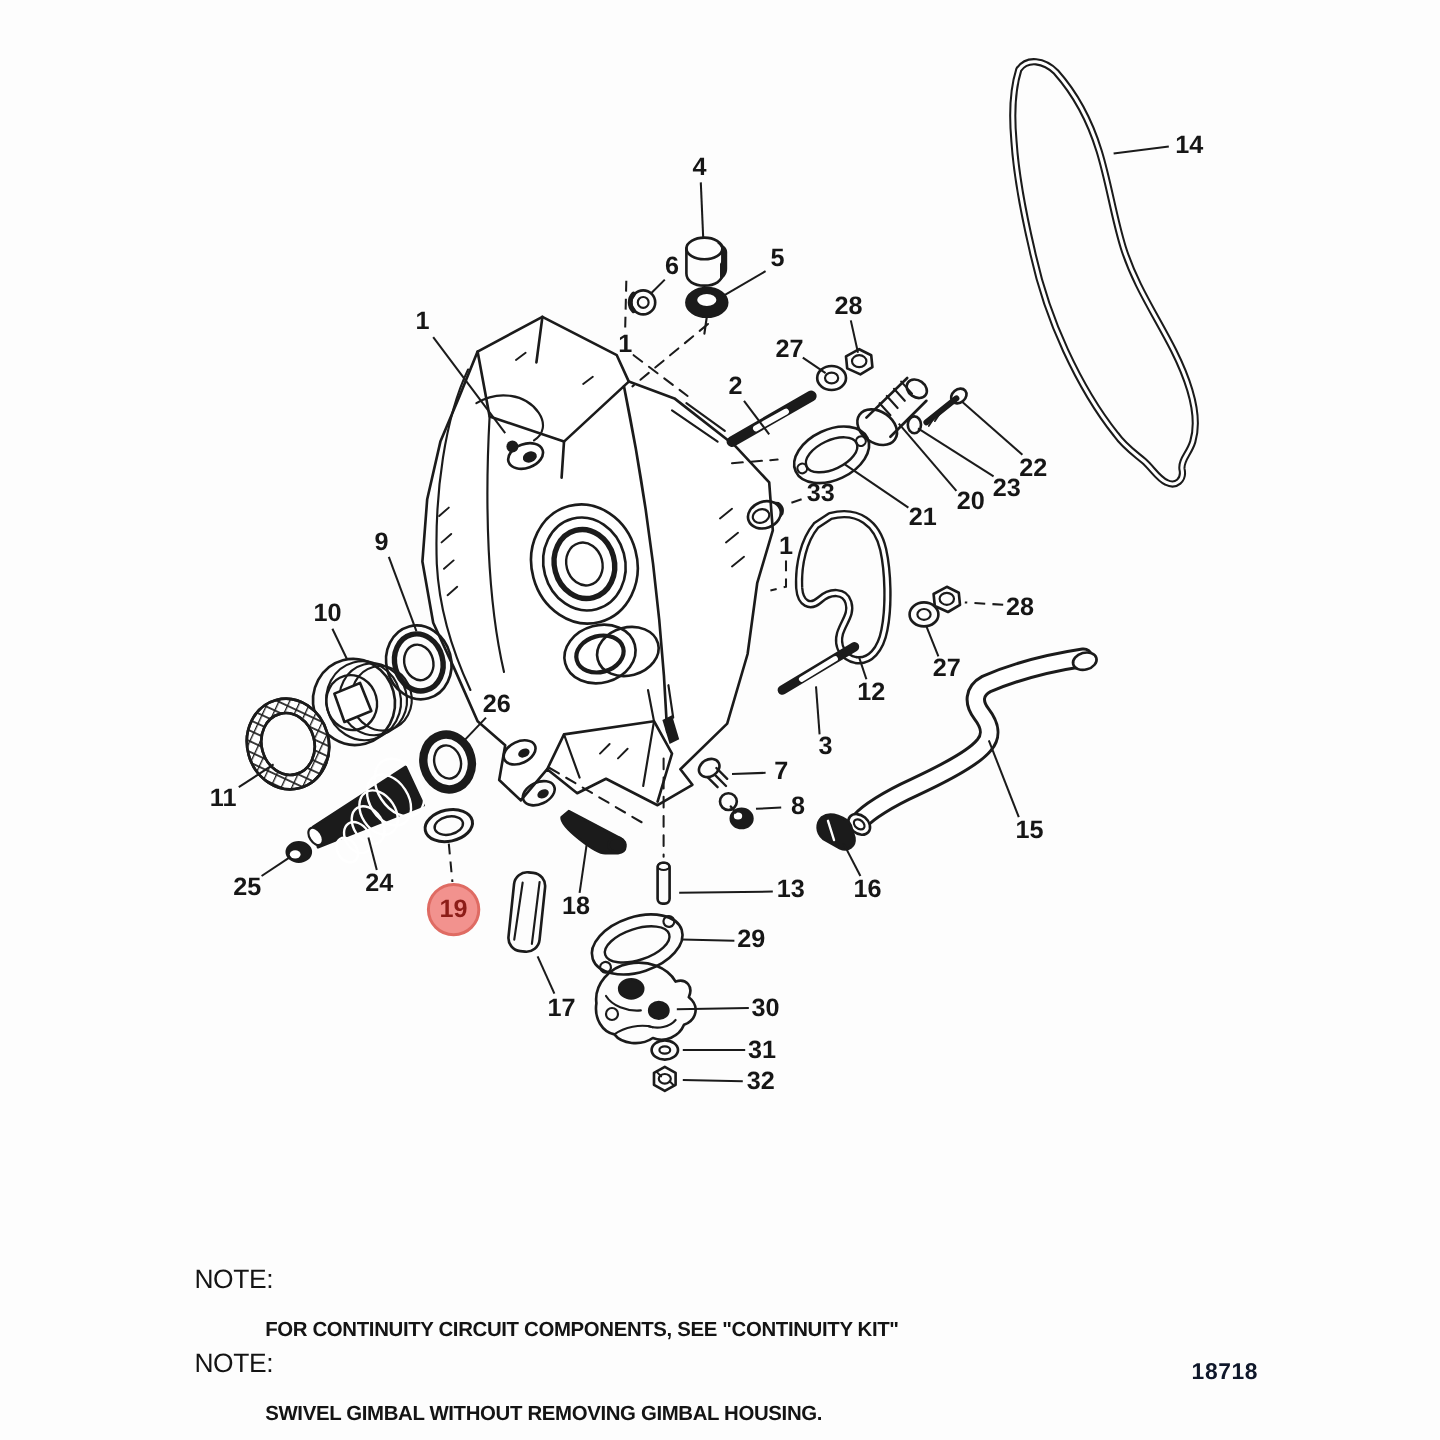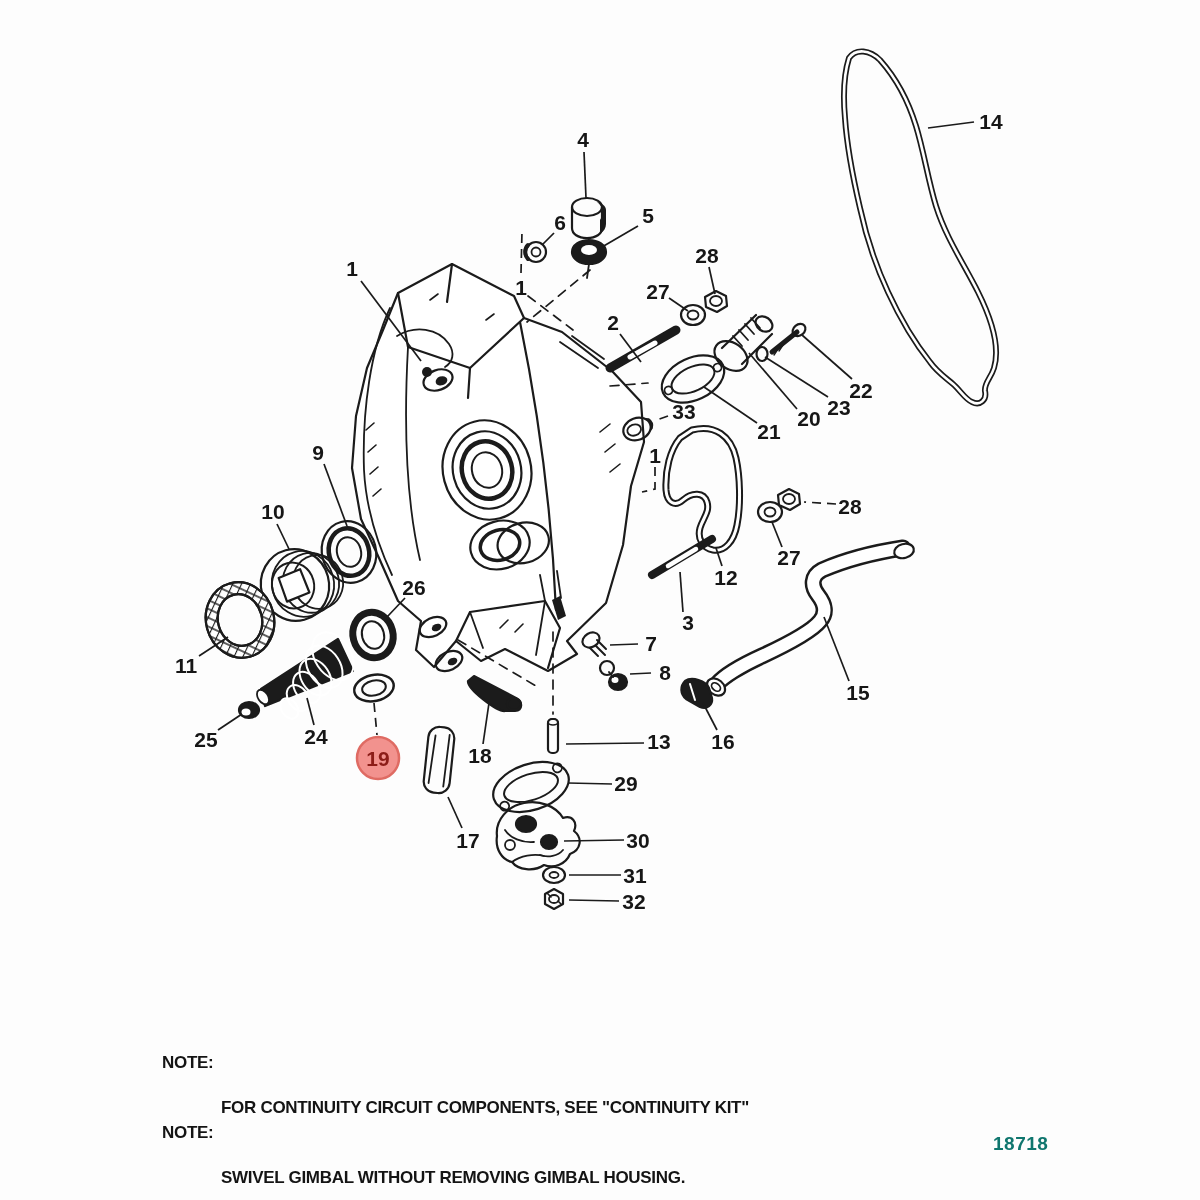--- a/index.html
+++ b/index.html
@@ -3,23 +3,23 @@
 <meta charset="utf-8">
 <style>
   html,body{margin:0;padding:0;background:#ffffff;}
   #canvas{
     position:relative;width:1200px;height:1200px;background:#fdfdfd;overflow:hidden;
     font-family:"Liberation Sans",sans-serif;
   }
   #art{position:absolute;left:0;top:0;}
   .notes{position:absolute;left:162px;top:1053px;width:900px;color:#141414;}
   .note-row{display:flex;align-items:flex-start;margin-bottom:4px;}
-  .note-prefix{font-weight:bold;font-size:17px;width:59px;flex:0 0 59px;letter-spacing:-0.3px;}
+  .note-prefix{font-weight:normal;font-size:22px;width:59px;flex:0 0 59px;letter-spacing:-0.3px;}
   .note-lines{font-weight:bold;font-size:17px;letter-spacing:-0.3px;line-height:22px;margin-top:44px;}
-  .fig-num{position:absolute;left:993px;top:1133px;font-size:19px;font-weight:bold;color:#0f766e;letter-spacing:0.5px;}
+  .fig-num{position:absolute;left:993px;top:1133px;font-size:19px;font-weight:bold;color:#0f172a;letter-spacing:0.5px;}
   text.callout{font-family:"Liberation Sans",sans-serif;font-weight:bold;font-size:21px;fill:#161616;}
   text.callout-hl{font-family:"Liberation Sans",sans-serif;font-weight:bold;font-size:21px;}
 </style>
 </head>
 <body>
 
 <div id="canvas">
 
 <svg id="art" width="1200" height="1200" viewBox="0 0 1200 1200">
   <defs>

